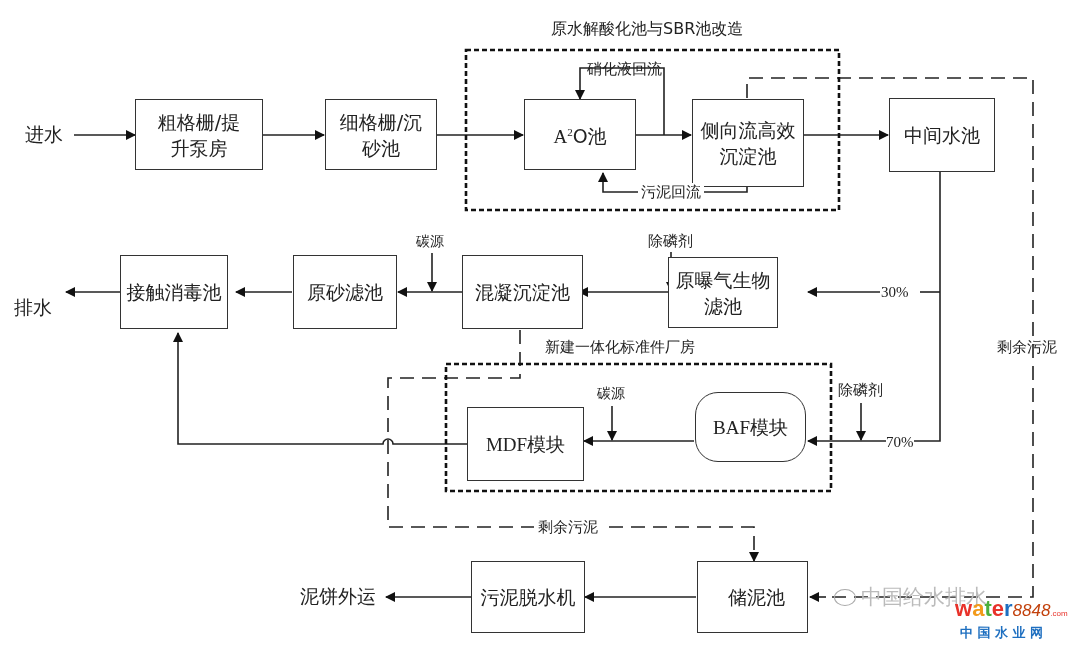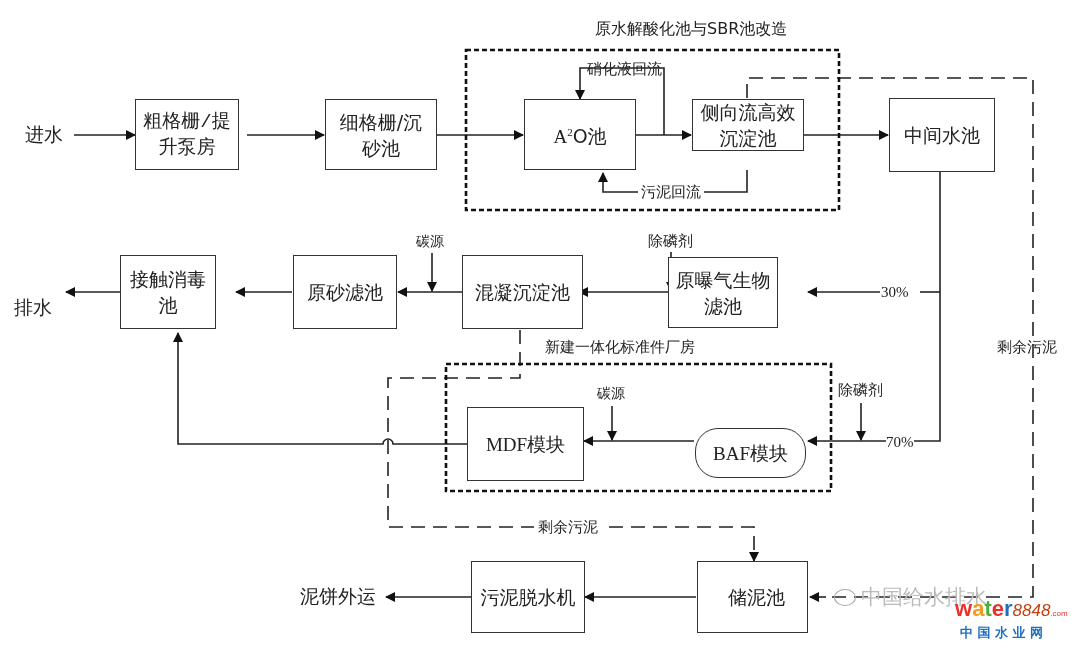--- a/index.html
+++ b/index.html
@@ -62,77 +62,77 @@
   </g>
   <line x1="826" y1="597" x2="810" y2="597" stroke="#222" stroke-width="1.6" marker-end="url(#ah)"></line>
   <line x1="754" y1="552" x2="754" y2="561" stroke="#222" stroke-width="1.6" marker-end="url(#ah)"></line>
 
   <g stroke="#111" stroke-width="2.6" fill="none" stroke-dasharray="5,3">
     <rect x="466" y="50" width="373" height="160"></rect>
     <rect x="446" y="364" width="385" height="127"></rect>
   </g>
 </svg>
 
-<div class="box" style="left:135px;top:99px;width:104px;height:71px;font-family:Liberation Mono, monospace;">
+<div class="box" style="left:135px;top:99px;width:128px;height:71px;">
   <div>
       <div>粗格栅/提</div>
       <div>升泵房</div>
     </div>
 </div>
 <div class="box" style="left:325px;top:99px;width:112px;height:71px;">
   <div>
       <div>细格栅/沉</div>
       <div>砂池</div>
     </div>
 </div>
 <div class="box" style="left:524px;top:99px;width:112px;height:71px;">
   <div><span class="serif">A</span><sup class="serif" style="font-size:11px">2</sup><span>O池</span></div>
 </div>
-<div class="box" style="left:692px;top:99px;width:112px;height:52px;">
+<div class="box" style="left:692px;top:99px;width:112px;height:88px;">
   <div>
       <div>侧向流高效</div>
       <div>沉淀池</div>
     </div>
 </div>
 <div class="box" style="left:889px;top:98px;width:106px;height:74px;">
   <span>中间水池</span>
 </div>
 <div class="box" style="left:668px;top:257px;width:110px;height:71px;">
   <div>
       <div>原曝气生物</div>
       <div>滤池</div>
     </div>
 </div>
 <div class="box" style="left:462px;top:255px;width:121px;height:74px;">
   <span>混凝沉淀池</span>
 </div>
 <div class="box" style="left:293px;top:255px;width:104px;height:74px;">
   <span>原砂滤池</span>
 </div>
-<div class="box" style="left:120px;top:255px;width:96px;height:74px;">
+<div class="box" style="left:120px;top:255px;width:108px;height:74px;">
   <span>接触消毒池</span>
 </div>
-<div class="box" style="left:695px;top:428px;width:111px;height:50px;border-radius:23px;">
+<div class="box" style="left:695px;top:392px;width:111px;height:70px;border-radius:23px;">
   <div><span class="serif">BAF</span><span>模块</span></div>
 </div>
 <div class="box" style="left:467px;top:407px;width:117px;height:74px;">
   <div><span class="serif">MDF</span><span>模块</span></div>
 </div>
 <div class="box" style="left:697px;top:561px;width:111px;height:72px;padding-left:8px;">
   <span>储泥池</span>
 </div>
 <div class="box" style="left:471px;top:561px;width:114px;height:72px;">
   <span>污泥脱水机</span>
 </div>
 
 <div class="lbl big" style="left:25px;top:122px;">进水</div>
 <div class="lbl big" style="left:14px;top:279px;margin-top:16px;">排水</div>
 <div class="lbl big" style="left:300px;top:584px;">泥饼外运</div>
 
-<div class="lbl" style="left:551px;top:19px;font-size:16px;margin-left:44px;">原水解酸化池与SBR池改造</div>
+<div class="lbl" style="left:551px;top:19px;font-size:16px;">原水解酸化池与SBR池改造</div>
 <div class="lbl" style="left:545px;top:338px;font-size:15px;">新建一体化标准件厂房</div>
 
 <div class="lbl" style="left:587px;top:60px;">硝化液回流</div>
 <div class="lbl" style="left:638px;top:183px;background:#fff;padding:0 3px;">污泥回流</div>
 <div class="lbl" style="left:416px;top:233px;font-size:14px;">碳源</div>
 <div class="lbl" style="left:648px;top:232px;">除磷剂</div>
 <div class="lbl" style="left:597px;top:385px;font-size:14px;">碳源</div>
 <div class="lbl" style="left:838px;top:381px;">除磷剂</div>
 <div class="lbl serif" style="left:881px;top:284px;background:#fff;">30%</div>
 <div class="lbl serif" style="left:886px;top:434px;background:#fff;">70%</div>

